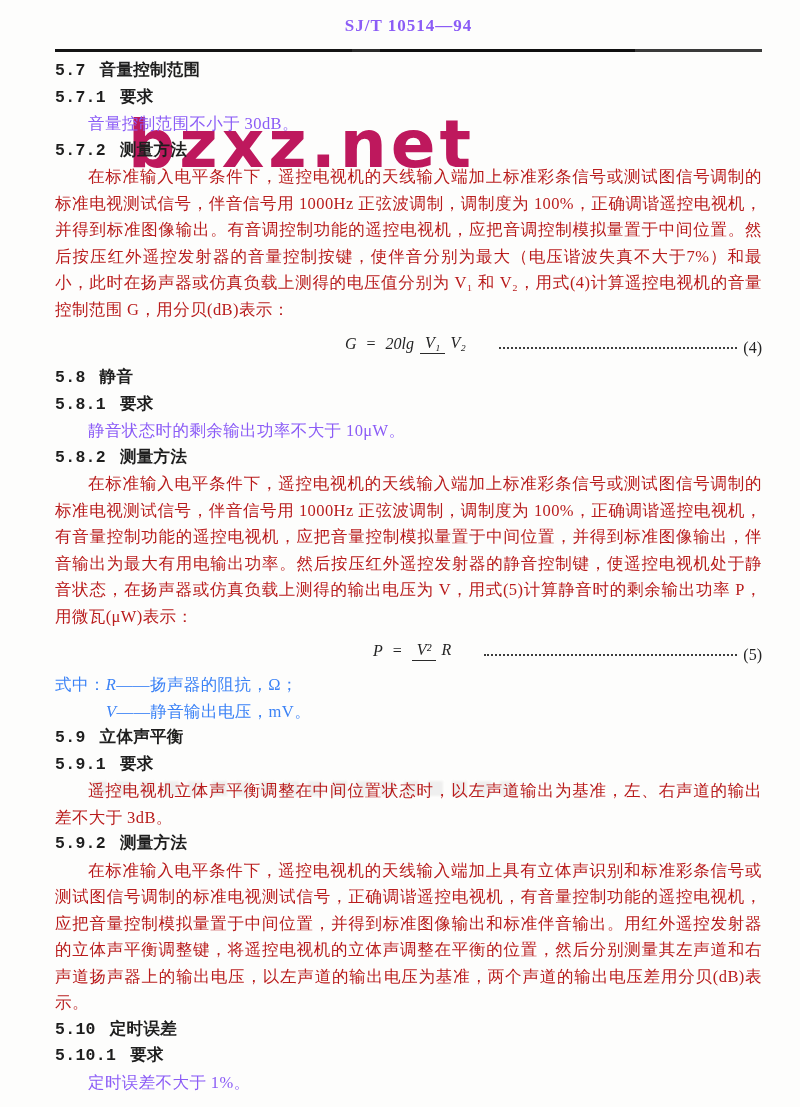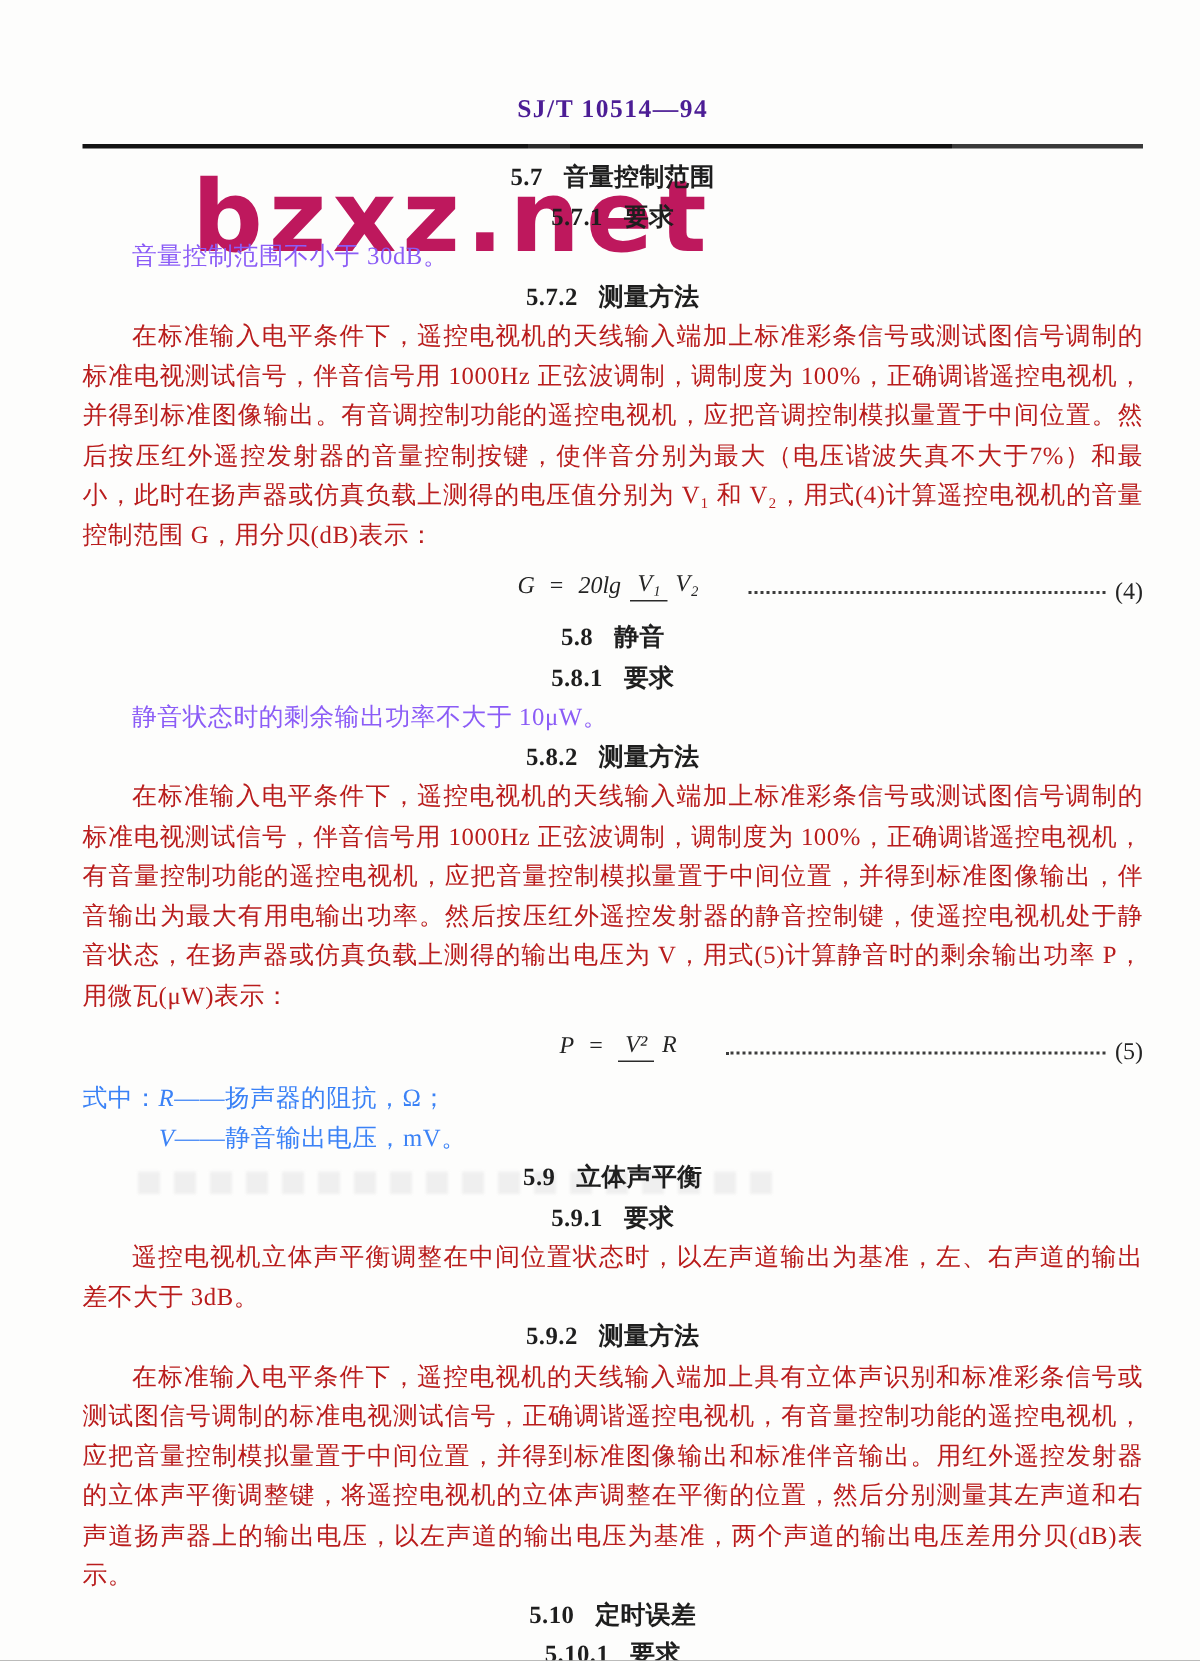--- a/index.html
+++ b/index.html
@@ -22,30 +22,30 @@
   .bleed{
     position:absolute;top:781px;left:92px;width:430px;height:15px;
     background:repeating-linear-gradient(90deg,#ededed 0 15px,transparent 15px 24px);
     filter:blur(1px);opacity:.85;z-index:0;
   }
   .content{position:relative;z-index:1;padding:14px 38px 0 55px;}
   .doc-header{
     text-align:center;
     font-family:"Liberation Serif","DejaVu Serif",serif;
     font-weight:bold;font-size:17px;letter-spacing:1px;
-    color:#4c1d95;height:24px;line-height:24px;margin-top:47px;
+    color:#8b5cf6;height:24px;line-height:24px;
   }
   .rule{
     height:3px;border:0;margin:11px 0 6px 0;
     background:linear-gradient(90deg,#141414 0 42%,#2a2a2a 42% 46%,#101010 46% 82%,#3a3a3a 82% 100%);
   }
   .h2,.h3{
-    font-family:Liberation Serif, serif;
+    font-family:Liberation Mono, monospace;
     font-weight:bold;font-size:16.5px;line-height:26.5px;
-    color:#1e1e1e;letter-spacing:.3px;text-align:center;
+    color:#1e1e1e;letter-spacing:.3px;
   }
   .h-num{margin-right:14px;}
   p{margin:0;}
   .body-line{
     font-size:16.5px;line-height:26.5px;letter-spacing:.4px;color:#8b5cf6;
   }
   .indent{text-indent:2em;}
   .para{
     font-size:16.5px;line-height:26.5px;letter-spacing:.4px;color:#b91c1c;
     text-align:justify;text-indent:2em;

